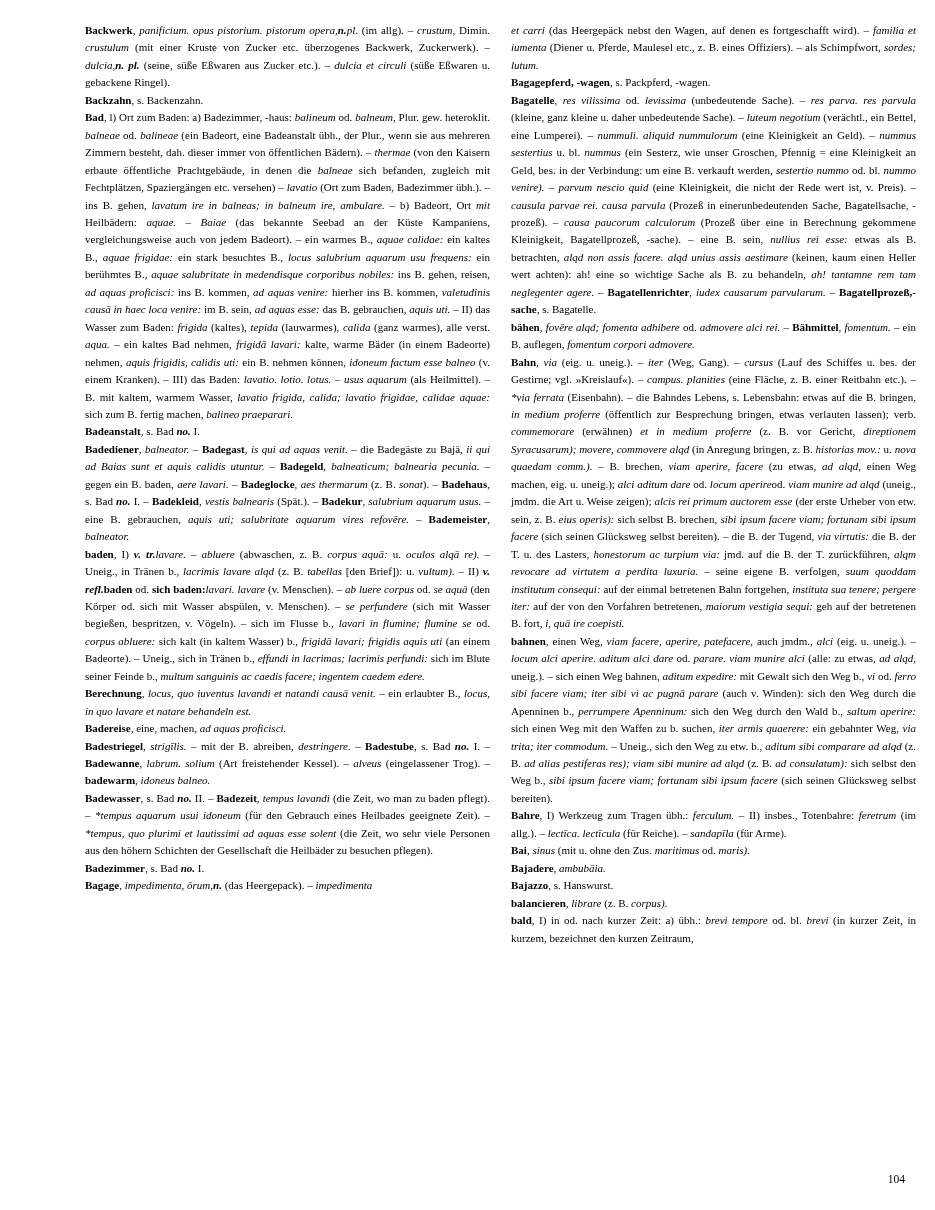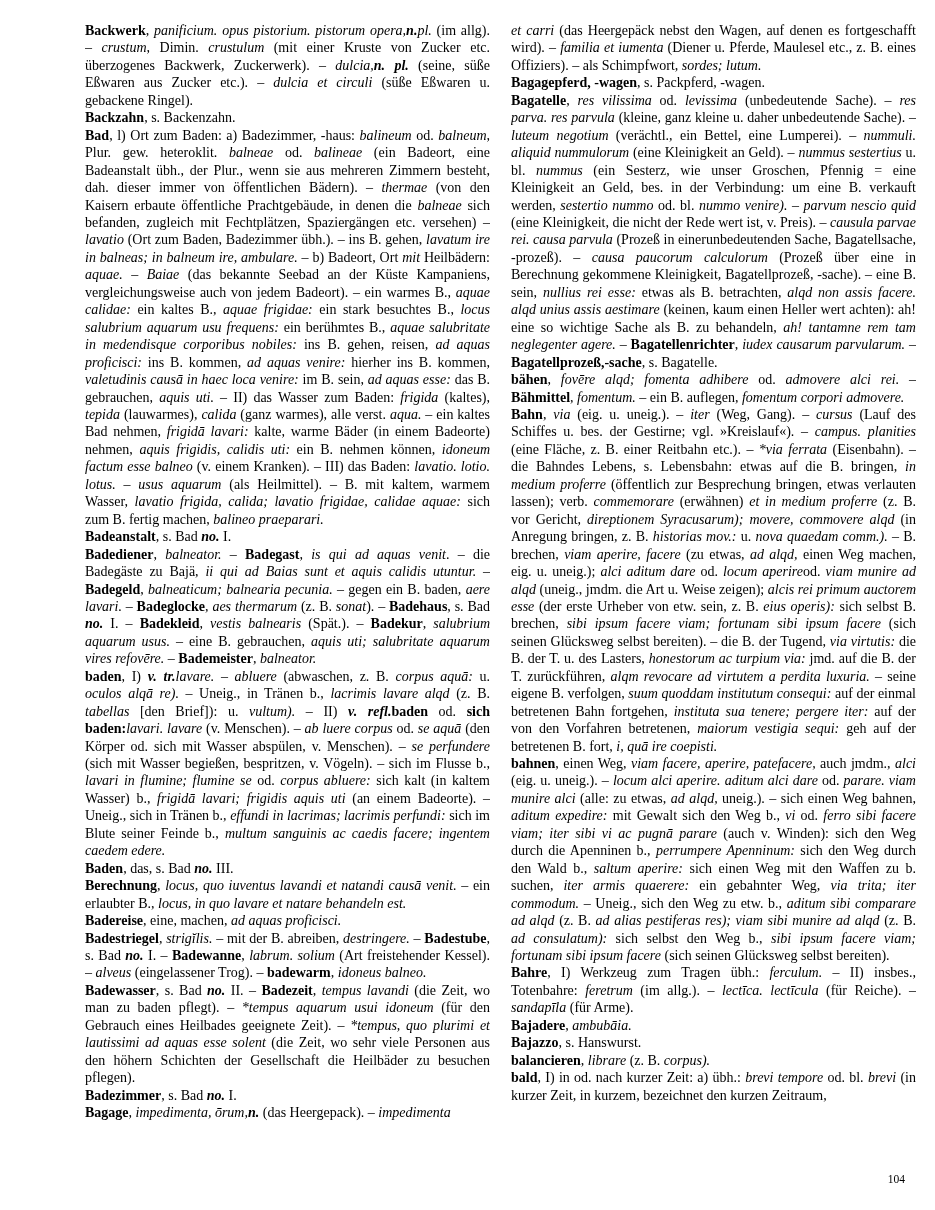--- a/index.html
+++ b/index.html
@@ -23,21 +23,21 @@
     height: 1160px;
     overflow: hidden;
   }
   .columns {
     display: flex;
     gap: 21px;
   }
   .column {
     width: 405px;
     flex: 0 0 405px;
-    font-size: 14px;
+    font-size: 11px;
     line-height: 17.45px;
     text-align: justify;
     hyphens: auto;
     -webkit-hyphens: auto;
     overflow: hidden;
     height: 1150px;
   }
   p.entry {
     margin: 0;
     padding: 0;
@@ -62,36 +62,36 @@
 
 <div class="page">
   <div class="columns">
     <div class="column">
         <p class="entry"><span class="run-b">Backwerk</span><span class="run-r">, </span><span class="run-i">panificium. opus pistorium. pistorum opera,</span><span class="run-bi">n.</span><span class="run-i">pl.</span><span class="run-r"> (im allg). – </span><span class="run-i">crustum</span><span class="run-r">, Dimin. </span><span class="run-i">crustulum</span><span class="run-r"> (mit einer Kruste von Zucker etc. überzogenes Backwerk, Zuckerwerk). – </span><span class="run-i">dulcia,</span><span class="run-bi">n. pl.</span><span class="run-r"> (seine, süße Eßwaren aus Zucker etc.). – </span><span class="run-i">dulcia et circuli</span><span class="run-r"> (süße Eßwaren u. gebackene Ringel).</span></p>
         <p class="entry"><span class="run-b">Backzahn</span><span class="run-r">, s. Backenzahn.</span></p>
         <p class="entry"><span class="run-b">Bad</span><span class="run-r">, l) Ort zum Baden: a) Badezimmer, -haus: </span><span class="run-i">balineum</span><span class="run-r"> od. </span><span class="run-i">balneum</span><span class="run-r">, Plur. gew. heteroklit. </span><span class="run-i">balneae</span><span class="run-r"> od. </span><span class="run-i">balineae</span><span class="run-r"> (ein Badeort, eine Badeanstalt übh., der Plur., wenn sie aus mehreren Zimmern besteht, dah. dieser immer von öffentlichen Bädern). – </span><span class="run-i">thermae</span><span class="run-r"> (von den Kaisern erbaute öffentliche Prachtgebäude, in denen die </span><span class="run-i">balneae</span><span class="run-r"> sich befanden, zugleich mit Fechtplätzen, Spaziergängen etc. versehen) – </span><span class="run-i">lavatio</span><span class="run-r"> (Ort zum Baden, Badezimmer übh.). – ins B. gehen, </span><span class="run-i">lavatum ire in balneas; in balneum ire, ambulare.</span><span class="run-r"> – b) Badeort, Ort </span><span class="run-i">mit</span><span class="run-r"> Heilbädern: </span><span class="run-i">aquae.</span><span class="run-r"> – </span><span class="run-i">Baiae</span><span class="run-r"> (das bekannte Seebad an der Küste Kampaniens, vergleichungsweise auch von jedem Badeort). – ein warmes B., </span><span class="run-i">aquae calidae:</span><span class="run-r"> ein kaltes B., </span><span class="run-i">aquae frigidae:</span><span class="run-r"> ein stark besuchtes B., </span><span class="run-i">locus salubrium aquarum usu frequens:</span><span class="run-r"> ein berühmtes B., </span><span class="run-i">aquae salubritate in medendisque corporibus nobiles:</span><span class="run-r"> ins B. gehen, reisen, </span><span class="run-i">ad aquas proficisci:</span><span class="run-r"> ins B. kommen, </span><span class="run-i">ad aquas venire:</span><span class="run-r"> hierher ins B. kommen, </span><span class="run-i">valetudinis causā in haec loca venire:</span><span class="run-r"> im B. sein, </span><span class="run-i">ad aquas esse:</span><span class="run-r"> das B. gebrauchen, </span><span class="run-i">aquis uti.</span><span class="run-r"> – II) das Wasser zum Baden: </span><span class="run-i">frigida</span><span class="run-r"> (kaltes), </span><span class="run-i">tepida</span><span class="run-r"> (lauwarmes), </span><span class="run-i">calida</span><span class="run-r"> (ganz warmes), alle verst. </span><span class="run-i">aqua.</span><span class="run-r"> – ein kaltes Bad nehmen, </span><span class="run-i">frigidā lavari:</span><span class="run-r"> kalte, warme Bäder (in einem Badeorte) nehmen, </span><span class="run-i">aquis frigidis, calidis uti:</span><span class="run-r"> ein B. nehmen können, </span><span class="run-i">idoneum factum esse balneo</span><span class="run-r"> (v. einem Kranken). – III) das Baden: </span><span class="run-i">lavatio. lotio. lotus.</span><span class="run-r"> – </span><span class="run-i">usus aquarum</span><span class="run-r"> (als Heilmittel). – B. mit kaltem, warmem Wasser, </span><span class="run-i">lavatio frigida, calida; lavatio frigidae, calidae aquae:</span><span class="run-r"> sich zum B. fertig machen, </span><span class="run-i">balineo praeparari.</span></p>
         <p class="entry"><span class="run-b">Badeanstalt</span><span class="run-r">, s. Bad </span><span class="run-bi">no.</span><span class="run-r"> I.</span></p>
         <p class="entry"><span class="run-b">Badediener</span><span class="run-r">, </span><span class="run-i">balneator.</span><span class="run-r"> – </span><span class="run-b">Badegast</span><span class="run-r">, </span><span class="run-i">is qui ad aquas venit</span><span class="run-r">. – die Badegäste zu Bajä, </span><span class="run-i">ii qui ad Baias sunt et aquis calidis utuntur.</span><span class="run-r"> – </span><span class="run-b">Badegeld</span><span class="run-r">, </span><span class="run-i">balneaticum; balnearia pecunia.</span><span class="run-r"> – gegen ein B. baden, </span><span class="run-i">aere lavari.</span><span class="run-r"> – </span><span class="run-b">Badeglocke</span><span class="run-r">, </span><span class="run-i">aes thermarum</span><span class="run-r"> (z. B. </span><span class="run-i">sonat</span><span class="run-r">). – </span><span class="run-b">Badehaus</span><span class="run-r">, s. Bad </span><span class="run-bi">no.</span><span class="run-r"> I. – </span><span class="run-b">Badekleid</span><span class="run-r">, </span><span class="run-i">vestis balnearis</span><span class="run-r"> (Spät.). – </span><span class="run-b">Badekur</span><span class="run-r">, </span><span class="run-i">salubrium aquarum usus.</span><span class="run-r"> – eine B. gebrauchen, </span><span class="run-i">aquis uti; salubritate aquarum vires refovēre.</span><span class="run-r"> – </span><span class="run-b">Bademeister</span><span class="run-r">, </span><span class="run-i">balneator.</span></p>
         <p class="entry"><span class="run-b">baden</span><span class="run-r">, I) </span><span class="run-bi">v. tr.</span><span class="run-i">lavare.</span><span class="run-r"> – </span><span class="run-i">abluere</span><span class="run-r"> (abwaschen, z. B. </span><span class="run-i">corpus aquā:</span><span class="run-r"> u. </span><span class="run-i">oculos alqā re).</span><span class="run-r"> – Uneig., in Tränen b., </span><span class="run-i">lacrimis lavare alqd</span><span class="run-r"> (z. B. </span><span class="run-i">tabellas</span><span class="run-r"> [den Brief]): u. </span><span class="run-i">vultum).</span><span class="run-r"> – II) </span><span class="run-bi">v. refl.</span><span class="run-b">baden</span><span class="run-r"> od. </span><span class="run-b">sich baden:</span><span class="run-i">lavari. lavare</span><span class="run-r"> (v. Menschen). – </span><span class="run-i">ab luere corpus</span><span class="run-r"> od. </span><span class="run-i">se aquā</span><span class="run-r"> (den Körper od. sich mit Wasser abspülen, v. Menschen). – </span><span class="run-i">se perfundere</span><span class="run-r"> (sich mit Wasser begießen, bespritzen, v. Vögeln). – sich im Flusse b., </span><span class="run-i">lavari in flumine; flumine se</span><span class="run-r"> od. </span><span class="run-i">corpus abluere:</span><span class="run-r"> sich kalt (in kaltem Wasser) b., </span><span class="run-i">frigidā lavari; frigidis aquis uti</span><span class="run-r"> (an einem Badeorte). – Uneig., sich in Tränen b., </span><span class="run-i">effundi in lacrimas; lacrimis perfundi:</span><span class="run-r"> sich im Blute seiner Feinde b., </span><span class="run-i">multum sanguinis ac caedis facere; ingentem caedem edere.</span></p>
-        <p class="entry"><span class="run-b">Baden</span><span class="run-r">, das, s. Bad </span><span class="run-bi">no.</span><span class="run-r"> III.</span></p>
         <p class="entry"><span class="run-b">Berechnung</span><span class="run-r">, </span><span class="run-i">locus, quo iuventus lavandi et natandi causā venit.</span><span class="run-r"> – ein erlaubter B., </span><span class="run-i">locus, in quo lavare et natare behandeln est.</span></p>
         <p class="entry"><span class="run-b">Badereise</span><span class="run-r">, eine, machen, </span><span class="run-i">ad aquas proficisci.</span></p>
         <p class="entry"><span class="run-b">Badestriegel</span><span class="run-r">, </span><span class="run-i">strigĭlis.</span><span class="run-r"> – mit der B. abreiben, </span><span class="run-i">destringere.</span><span class="run-r"> – </span><span class="run-b">Badestube</span><span class="run-r">, s. Bad </span><span class="run-bi">no.</span><span class="run-r"> I. – </span><span class="run-b">Badewanne</span><span class="run-r">, </span><span class="run-i">labrum. solium</span><span class="run-r"> (Art freistehender Kessel). – </span><span class="run-i">alveus</span><span class="run-r"> (eingelassener Trog). – </span><span class="run-b">badewarm</span><span class="run-r">, </span><span class="run-i">idoneus balneo.</span></p>
         <p class="entry"><span class="run-b">Badewasser</span><span class="run-r">, s. Bad </span><span class="run-bi">no.</span><span class="run-r"> II. – </span><span class="run-b">Badezeit</span><span class="run-r">, </span><span class="run-i">tempus lavandi</span><span class="run-r"> (die Zeit, wo man zu baden pflegt). – </span><span class="run-i">*tempus aquarum usui idoneum</span><span class="run-r"> (für den Gebrauch eines Heilbades geeignete Zeit). – </span><span class="run-i">*tempus, quo plurimi et lautissimi ad aquas esse solent</span><span class="run-r"> (die Zeit, wo sehr viele Personen aus den höhern Schichten der Gesellschaft die Heilbäder zu besuchen pflegen).</span></p>
         <p class="entry"><span class="run-b">Badezimmer</span><span class="run-r">, s. Bad </span><span class="run-bi">no.</span><span class="run-r"> I.</span></p>
         <p class="entry"><span class="run-b">Bagage</span><span class="run-r">, </span><span class="run-i">impedimenta, ōrum,</span><span class="run-bi">n.</span><span class="run-r"> (das Heergepack). – </span><span class="run-i">impedimenta</span></p>
       </div>
     <div class="column">
         <p class="entry"><span class="run-i">et carri</span><span class="run-r"> (das Heergepäck nebst den Wagen, auf denen es fortgeschafft wird). – </span><span class="run-i">familia et iumenta</span><span class="run-r"> (Diener u. Pferde, Maulesel etc., z. B. eines Offiziers). – als Schimpfwort, </span><span class="run-i">sordes; lutum.</span></p>
         <p class="entry"><span class="run-b">Bagagepferd, -wagen</span><span class="run-r">, s. Packpferd, -wagen.</span></p>
         <p class="entry"><span class="run-b">Bagatelle</span><span class="run-r">, </span><span class="run-i">res vilissima</span><span class="run-r"> od. </span><span class="run-i">levissima</span><span class="run-r"> (unbedeutende Sache). – </span><span class="run-i">res parva. res parvula</span><span class="run-r"> (kleine, ganz kleine u. daher unbedeutende Sache). – </span><span class="run-i">luteum negotium</span><span class="run-r"> (verächtl., ein Bettel, eine Lumperei). – </span><span class="run-i">nummuli. aliquid nummulorum</span><span class="run-r"> (eine Kleinigkeit an Geld). – </span><span class="run-i">nummus sestertius</span><span class="run-r"> u. bl. </span><span class="run-i">nummus</span><span class="run-r"> (ein Sesterz, wie unser Groschen, Pfennig = eine Kleinigkeit an Geld, bes. in der Verbindung: um eine B. verkauft werden, </span><span class="run-i">sestertio nummo</span><span class="run-r"> od. bl. </span><span class="run-i">nummo venire).</span><span class="run-r"> – </span><span class="run-i">parvum nescio quid</span><span class="run-r"> (eine Kleinigkeit, die nicht der Rede wert ist, v. Preis). – </span><span class="run-i">causula parvae rei. causa parvula</span><span class="run-r"> (Prozeß in einerunbedeutenden Sache, Bagatellsache, -prozeß). – </span><span class="run-i">causa paucorum calculorum</span><span class="run-r"> (Prozeß über eine in Berechnung gekommene Kleinigkeit, Bagatellprozeß, -sache). – eine B. sein, </span><span class="run-i">nullius rei esse:</span><span class="run-r"> etwas als B. betrachten, </span><span class="run-i">alqd non assis facere. alqd unius assis aestimare</span><span class="run-r"> (keinen, kaum einen Heller wert achten): ah! eine so wichtige Sache als B. zu behandeln, </span><span class="run-i">ah! tantamne rem tam neglegenter agere.</span><span class="run-r"> – </span><span class="run-b">Bagatellenrichter</span><span class="run-r">, </span><span class="run-i">iudex causarum parvularum.</span><span class="run-r"> – </span><span class="run-b">Bagatellprozeß,-sache</span><span class="run-r">, s. Bagatelle.</span></p>
         <p class="entry"><span class="run-b">bähen</span><span class="run-r">, </span><span class="run-i">fovēre alqd; fomenta adhibere</span><span class="run-r"> od. </span><span class="run-i">admovere alci rei.</span><span class="run-r"> – </span><span class="run-b">Bähmittel</span><span class="run-r">, </span><span class="run-i">fomentum.</span><span class="run-r"> – ein B. auflegen, </span><span class="run-i">fomentum corpori admovere.</span></p>
         <p class="entry"><span class="run-b">Bahn</span><span class="run-r">, </span><span class="run-i">via</span><span class="run-r"> (eig. u. uneig.). – </span><span class="run-i">iter</span><span class="run-r"> (Weg, Gang). – </span><span class="run-i">cursus</span><span class="run-r"> (Lauf des Schiffes u. bes. der Gestirne; vgl. »Kreislauf«). – </span><span class="run-i">campus. planities</span><span class="run-r"> (eine Fläche, z. B. einer Reitbahn etc.). – </span><span class="run-i">*via ferrata</span><span class="run-r"> (Eisenbahn). – die Bahndes Lebens, s. Lebensbahn: etwas auf die B. bringen, </span><span class="run-i">in medium proferre</span><span class="run-r"> (öffentlich zur Besprechung bringen, etwas verlauten lassen); verb. </span><span class="run-i">commemorare</span><span class="run-r"> (erwähnen) </span><span class="run-i">et in medium proferre</span><span class="run-r"> (z. B. vor Gericht, </span><span class="run-i">direptionem Syracusarum); movere, commovere alqd</span><span class="run-r"> (in Anregung bringen, z. B. </span><span class="run-i">historias mov.:</span><span class="run-r"> u. </span><span class="run-i">nova quaedam comm.).</span><span class="run-r"> – B. brechen, </span><span class="run-i">viam aperire, facere</span><span class="run-r"> (zu etwas, </span><span class="run-i">ad alqd,</span><span class="run-r"> einen Weg machen, eig. u. uneig.); </span><span class="run-i">alci aditum dare</span><span class="run-r"> od. </span><span class="run-i">locum aperire</span><span class="run-r">od. </span><span class="run-i">viam munire ad alqd</span><span class="run-r"> (uneig., jmdm. die Art u. Weise zeigen); </span><span class="run-i">alcis rei primum auctorem esse</span><span class="run-r"> (der erste Urheber von etw. sein, z. B. </span><span class="run-i">eius operis):</span><span class="run-r"> sich selbst B. brechen, </span><span class="run-i">sibi ipsum facere viam; fortunam sibi ipsum facere</span><span class="run-r"> (sich seinen Glücksweg selbst bereiten). – die B. der Tugend, </span><span class="run-i">via virtutis:</span><span class="run-r"> die B. der T. u. des Lasters, </span><span class="run-i">honestorum ac turpium via:</span><span class="run-r"> jmd. auf die B. der T. zurückführen, </span><span class="run-i">alqm revocare ad virtutem a perdita luxuria.</span><span class="run-r"> – seine eigene B. verfolgen, </span><span class="run-i">suum quoddam institutum consequi:</span><span class="run-r"> auf der einmal betretenen Bahn fortgehen, </span><span class="run-i">instituta sua tenere; pergere iter:</span><span class="run-r"> auf der von den Vorfahren betretenen, </span><span class="run-i">maiorum vestigia sequi:</span><span class="run-r"> geh auf der betretenen B. fort, </span><span class="run-i">i, quā ire coepisti.</span></p>
         <p class="entry"><span class="run-b">bahnen</span><span class="run-r">, einen Weg, </span><span class="run-i">viam facere, aperire, patefacere,</span><span class="run-r"> auch jmdm., </span><span class="run-i">alci</span><span class="run-r"> (eig. u. uneig.). – </span><span class="run-i">locum alci aperire. aditum alci dare</span><span class="run-r"> od. </span><span class="run-i">parare. viam munire alci</span><span class="run-r"> (alle: zu etwas, </span><span class="run-i">ad alqd,</span><span class="run-r"> uneig.). – sich einen Weg bahnen, </span><span class="run-i">aditum expedire:</span><span class="run-r"> mit Gewalt sich den Weg b., </span><span class="run-i">vi</span><span class="run-r"> od. </span><span class="run-i">ferro sibi facere viam; iter sibi vi ac pugnā parare</span><span class="run-r"> (auch v. Winden): sich den Weg durch die Apenninen b., </span><span class="run-i">perrumpere Apenninum:</span><span class="run-r"> sich den Weg durch den Wald b., </span><span class="run-i">saltum aperire:</span><span class="run-r"> sich einen Weg mit den Waffen zu b. suchen, </span><span class="run-i">iter armis quaerere:</span><span class="run-r"> ein gebahnter Weg, </span><span class="run-i">via trita; iter commodum.</span><span class="run-r"> – Uneig., sich den Weg zu etw. b., </span><span class="run-i">aditum sibi comparare ad alqd</span><span class="run-r"> (z. B. </span><span class="run-i">ad alias pestiferas res); viam sibi munire ad alqd</span><span class="run-r"> (z. B. </span><span class="run-i">ad consulatum):</span><span class="run-r"> sich selbst den Weg b., </span><span class="run-i">sibi ipsum facere viam; fortunam sibi ipsum facere</span><span class="run-r"> (sich seinen Glücksweg selbst bereiten).</span></p>
         <p class="entry"><span class="run-b">Bahre</span><span class="run-r">, I) Werkzeug zum Tragen übh.: </span><span class="run-i">ferculum.</span><span class="run-r"> – II) insbes., Totenbahre: </span><span class="run-i">feretrum</span><span class="run-r"> (im allg.). – </span><span class="run-i">lectīca. lectīcula</span><span class="run-r"> (für Reiche). – </span><span class="run-i">sandapīla</span><span class="run-r"> (für Arme).</span></p>
+        <p class="entry"><span class="run-b">Bai</span><span class="run-r">, </span><span class="run-i">sinus</span><span class="run-r"> (mit u. ohne den Zus. </span><span class="run-i">maritimus</span><span class="run-r"> od. </span><span class="run-i">maris).</span></p>
         <p class="entry"><span class="run-b">Bajadere</span><span class="run-r">, </span><span class="run-i">ambubāia.</span></p>
         <p class="entry"><span class="run-b">Bajazzo</span><span class="run-r">, s. Hanswurst.</span></p>
         <p class="entry"><span class="run-b">balancieren</span><span class="run-r">, </span><span class="run-i">librare</span><span class="run-r"> (z. B. </span><span class="run-i">corpus).</span></p>
         <p class="entry"><span class="run-b">bald</span><span class="run-r">, I) in od. nach kurzer Zeit: a) übh.: </span><span class="run-i">brevi tempore</span><span class="run-r"> od. bl. </span><span class="run-i">brevi</span><span class="run-r"> (in kurzer Zeit, in kurzem, bezeichnet den kurzen Zeitraum,</span></p>
       </div>
   </div>
 </div>
 <div class="page-number">104</div>
 
 </body></html>

